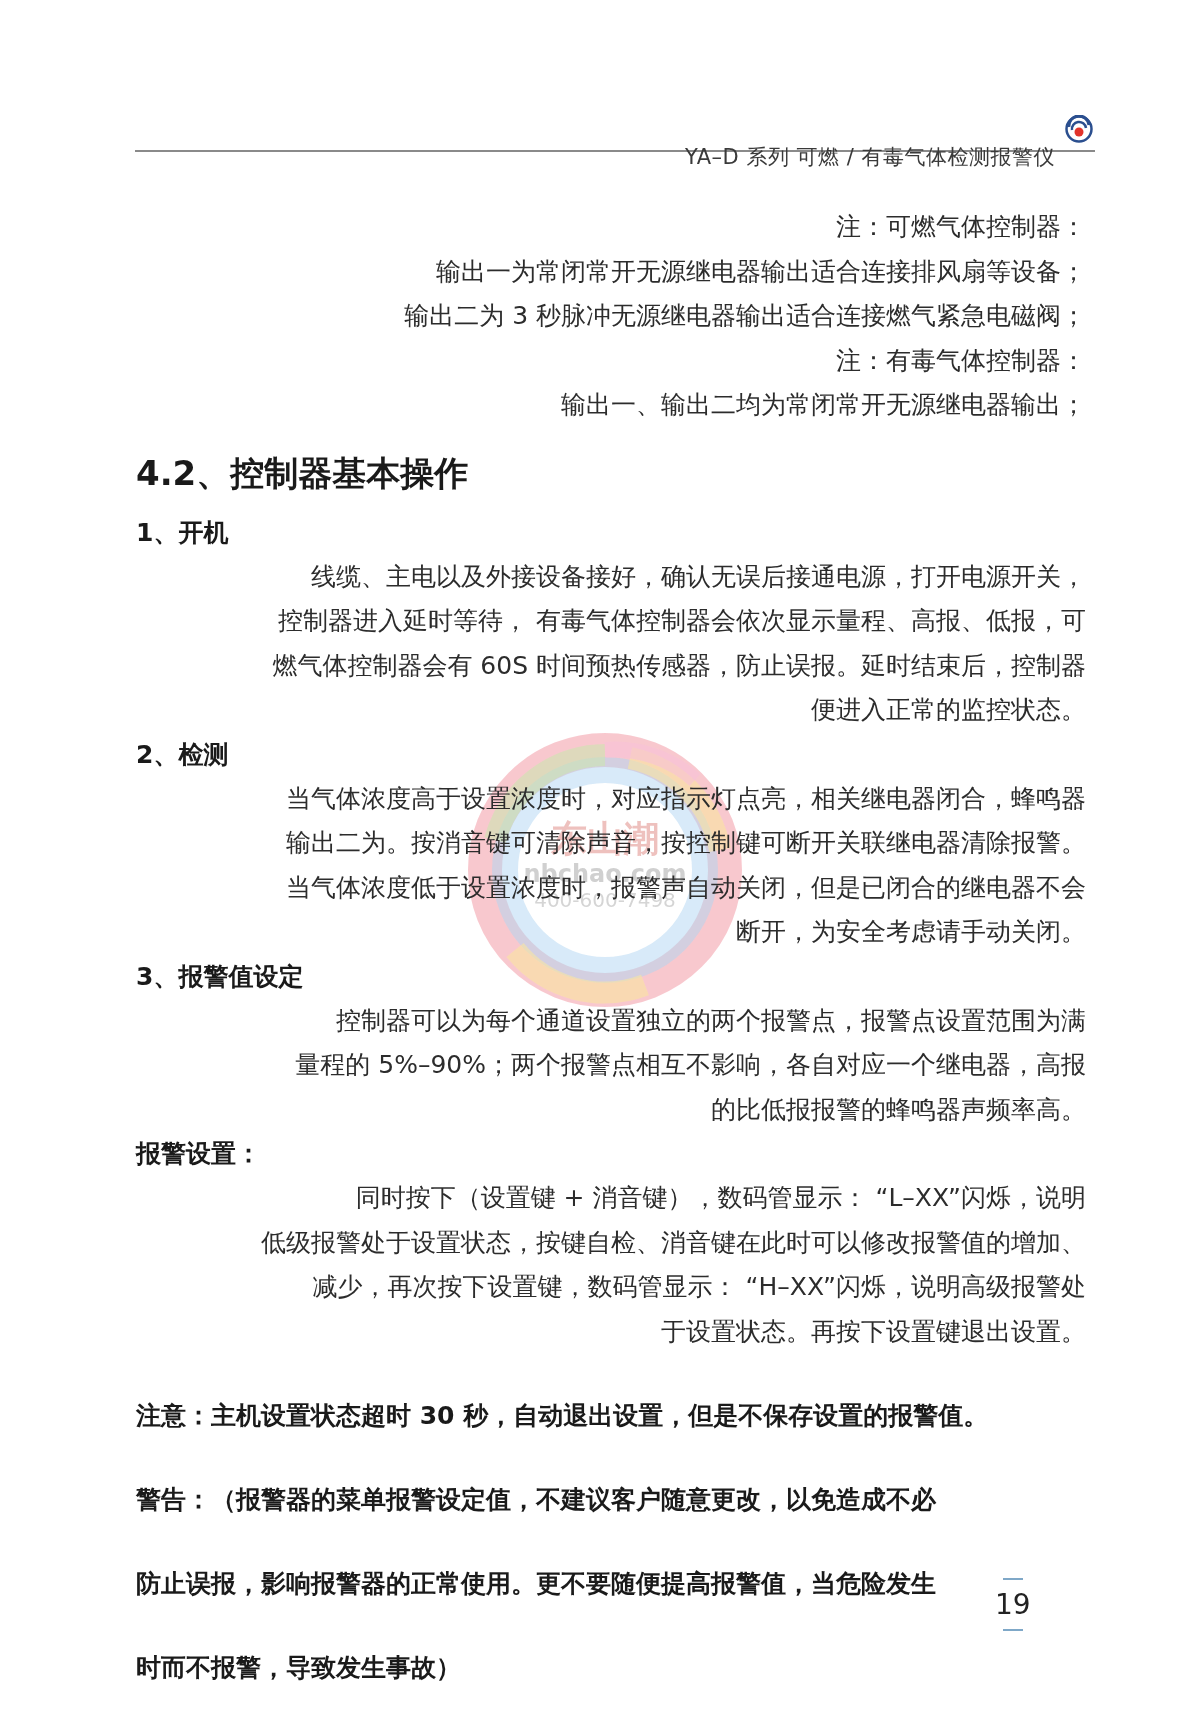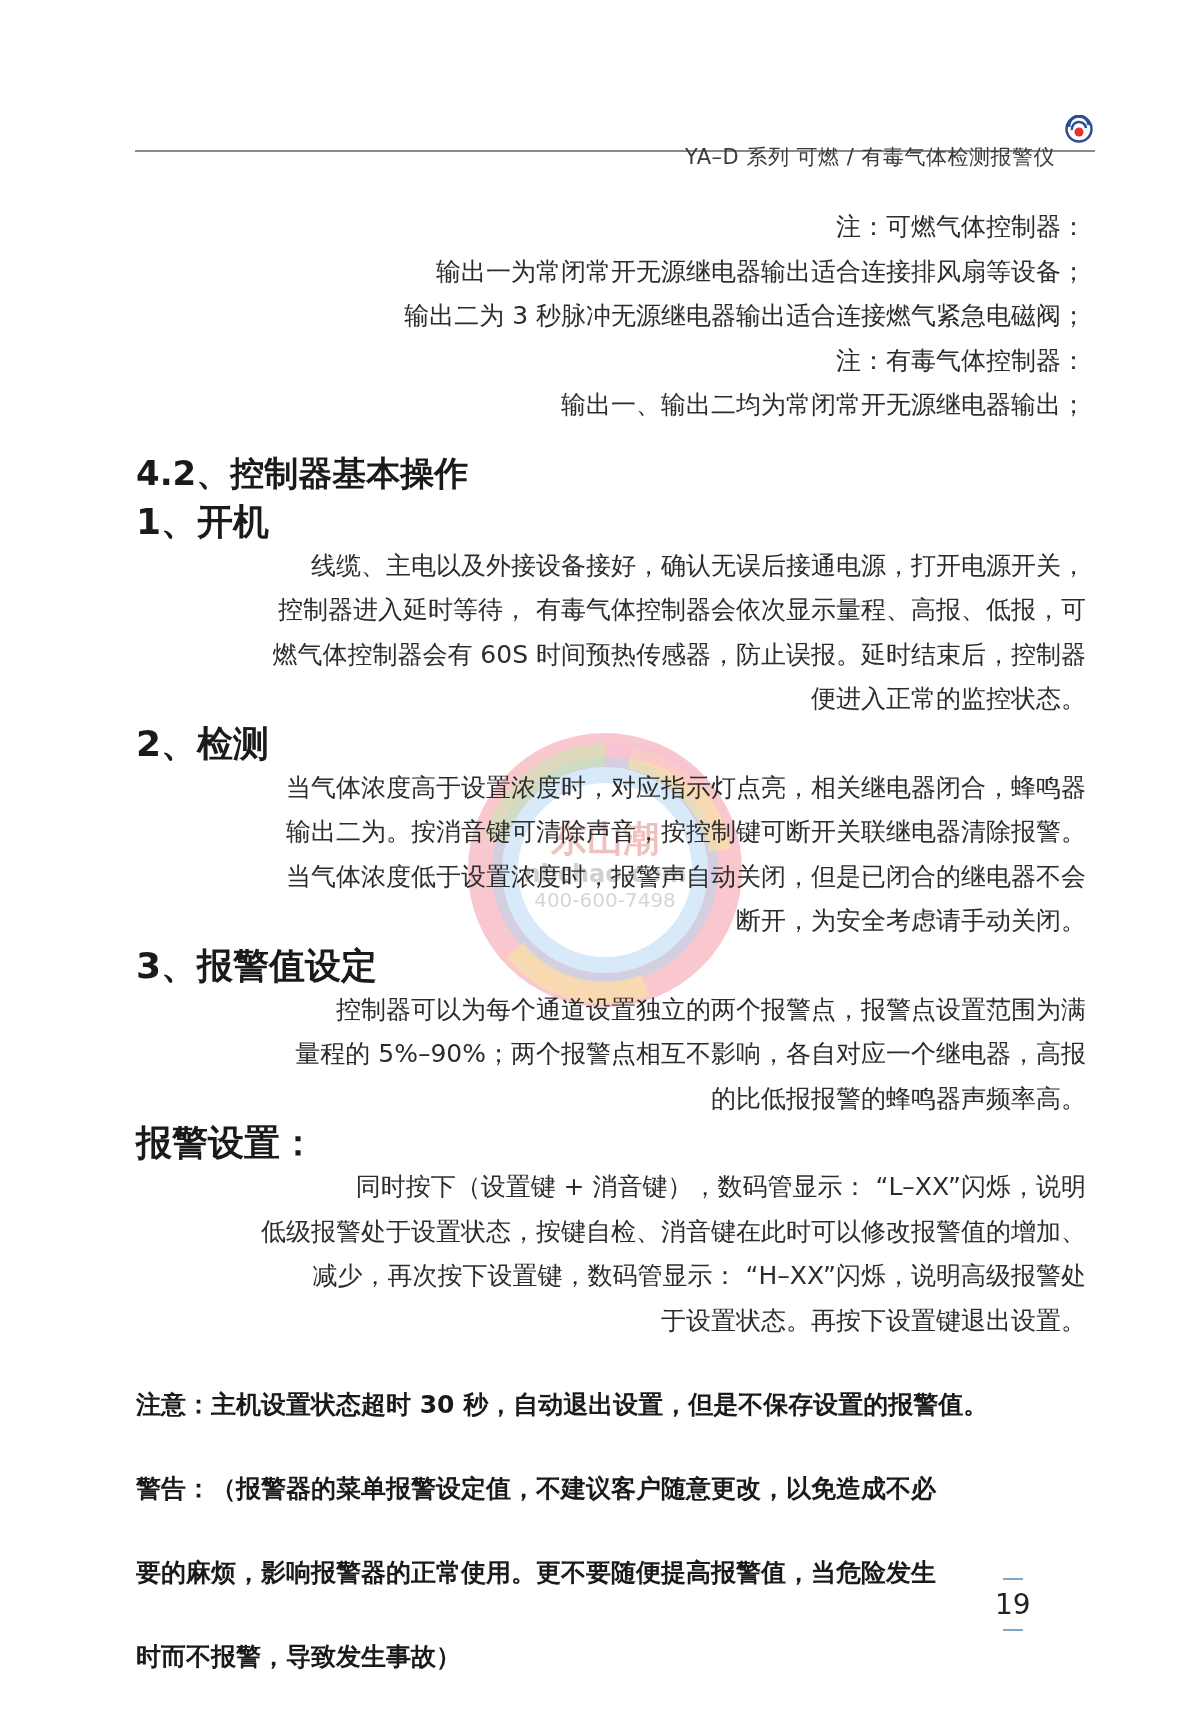--- a/index.html
+++ b/index.html
@@ -68,24 +68,24 @@
       position: relative;
       text-align: right;
     }
     .indent { padding-left: 58px; }
     .section-title {
       font-size: 34px;
       font-weight: bold;
       color: #1a1a1a;
       line-height: 50px;
       margin-top: 20px;
-      margin-bottom: 2px;
+      margin-bottom: 13px;
     }
     .sub-title {
-      font-size: 36px;
+      font-size: 25px;
       font-weight: bold;
       color: #1a1a1a;
       line-height: 44px;
       height: 44px;
     }
     .bold-line {
       font-size: 25px;
       font-weight: bold;
       line-height: 44px;
       height: 44px;
@@ -177,21 +177,21 @@
     <div class="line indent">同时按下（设置键 + 消音键），数码管显示：  “L–XX”闪烁，说明</div>
     <div class="line">低级报警处于设置状态，按键自检、消音键在此时可以修改报警值的增加、</div>
     <div class="line">减少，再次按下设置键，数码管显示：  “H–XX”闪烁，说明高级报警处</div>
     <div class="line">于设置状态。再按下设置键退出设置。</div>
   </div>
 
   <div class="bold-line">注意：主机设置状态超时 30 秒，自动退出设置，但是不保存设置的报警值。</div>
 
   <div>
     <div class="bold-line">警告：（报警器的菜单报警设定值，不建议客户随意更改，以免造成不必</div>
-    <div class="bold-line">要的麻烦，影响报警器的正常使用。更不要随便提高报警值，当危险发生</div>
+    <div class="bold-line">防止误报，影响报警器的正常使用。更不要随便提高报警值，当危险发生</div>
     <div class="bold-line">时而不报警，导致发生事故）</div>
   </div>
 </div>
 
 <div class="page-number">
   <span class="dash"></span>
   <span>19</span>
   <span class="dash"></span>
 </div>
 

